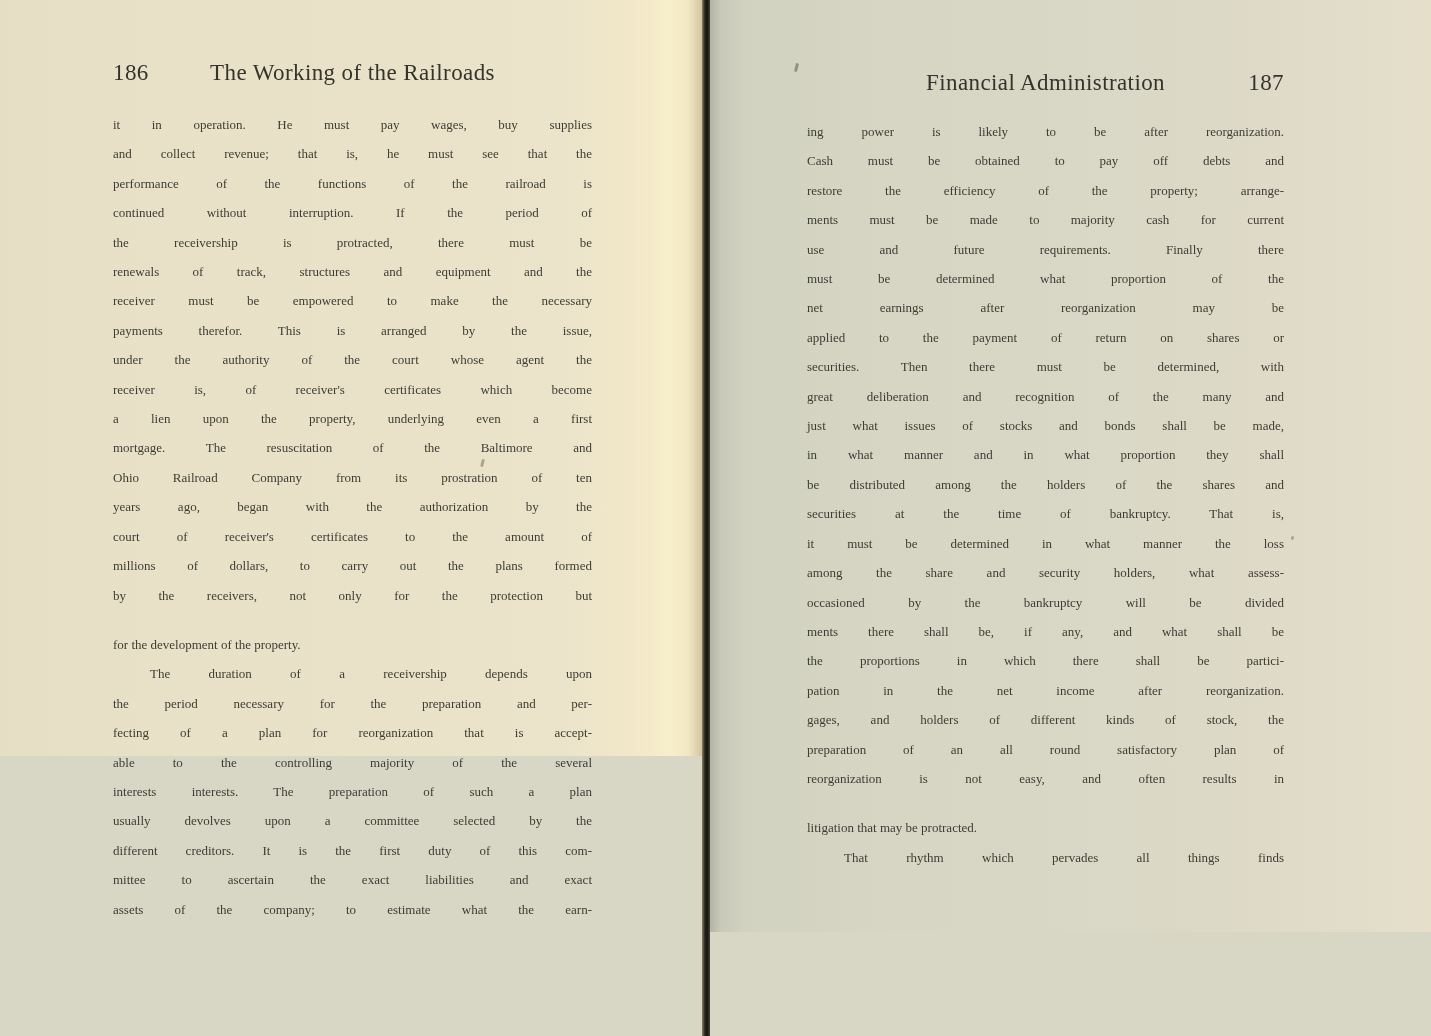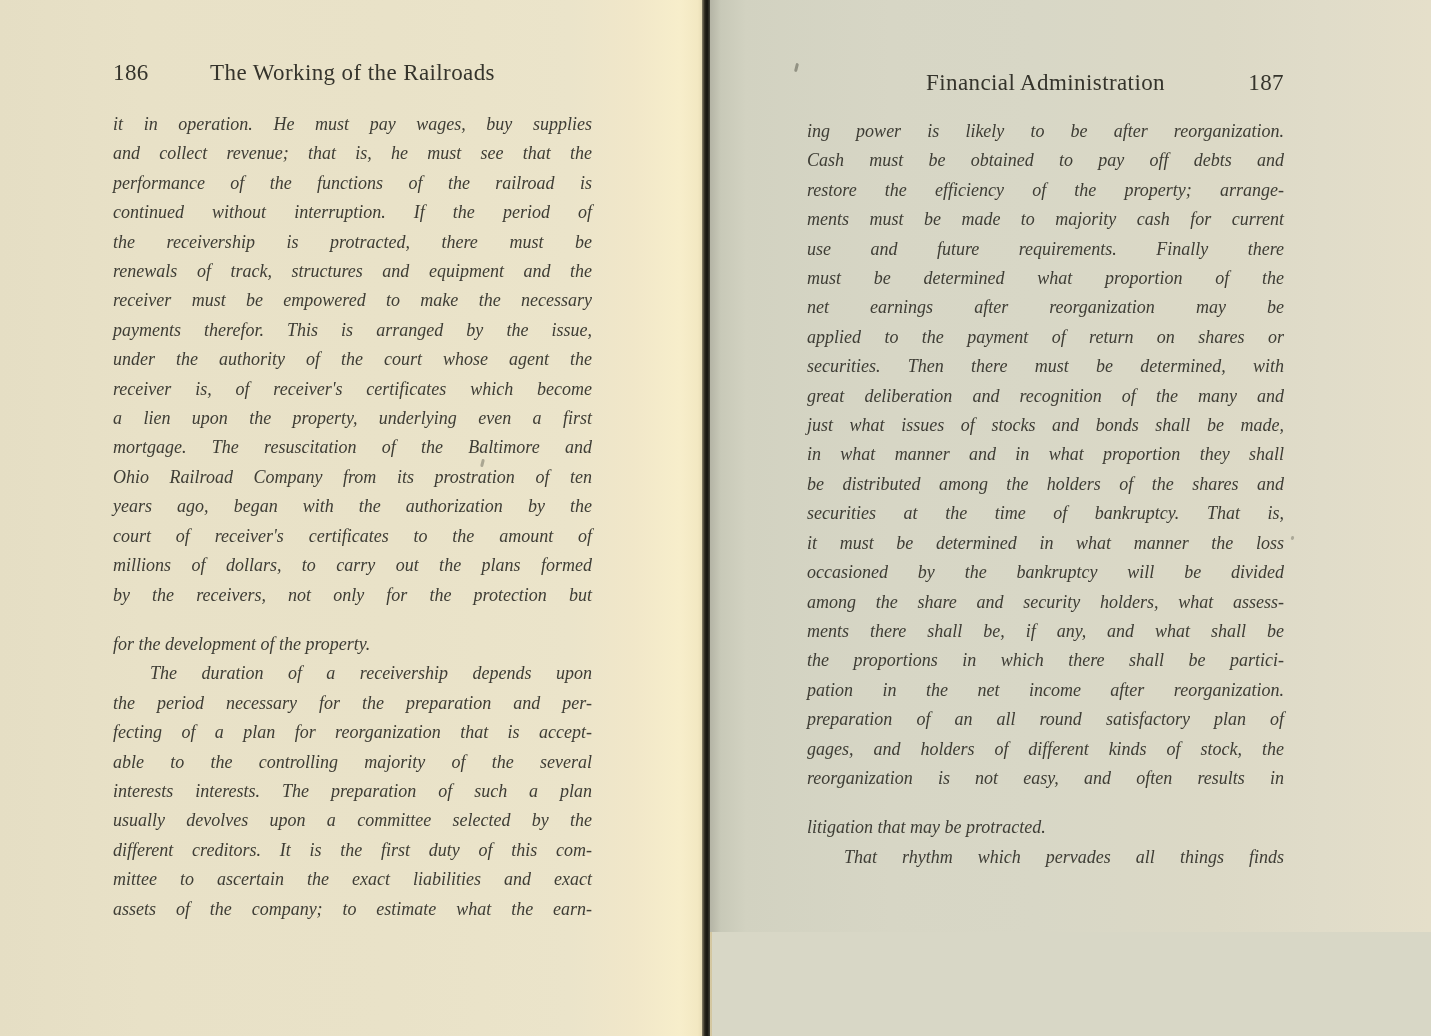--- a/index.html
+++ b/index.html
@@ -5,25 +5,24 @@
   html, body { margin: 0; padding: 0; }
   body {
     width: 1431px; height: 1036px; overflow: hidden;
     font-family: "Liberation Serif", "DejaVu Serif", serif;
     background: #d8d7c6;
   }
   .book { position: relative; width: 1431px; height: 1036px; }
 
   
   .page-left {
-    position: absolute; left: 0; top: 0; width: 702px; height: 1036px;
+    position: absolute; left: 0; top: 0; width: 702px; height: 756px;
     background: linear-gradient(90deg,
       #e5dec4 0%, #e8e1c7 20%, #e9e2c8 55%, #ebe4ca 80%,
       #f1e7c9 89%, #f7eecb 95.5%, #f3e8c2 98%, #d2c59e 100%);
-    padding-left: 10px;
   }
   
   .gutter {
     position: absolute; left: 702px; top: 0; width: 8px; height: 1036px;
     background: linear-gradient(90deg, #8a8268 0%, #2a271d 35%, #16140e 65%, #45443a 100%);
   }
   
   .page-right {
     position: absolute; left: 710px; top: 0; width: 721px; height: 932px;
     background: linear-gradient(90deg,
@@ -39,23 +38,22 @@
   .running-head .head-title { display: block; text-align: center; }
   .running-head .pagenum { position: absolute; top: 0; }
   .running-head .pagenum.at-left  { left: 0; }
   .running-head .pagenum.at-right { right: 0; }
   .page-left  .running-head { left: 113px; top: 58px; width: 479px; }
   .page-right .running-head { left: 97px;  top: 68px; width: 477px; }
 
   
   .page-body {
     position: absolute;
-    font-size: 18px; line-height: 29.4px;
+    font-size: 13px; line-height: 29.4px;
     color: var(--ink, #3e3d35);
-    font-style: italic;
   }
   .page-left  .page-body { left: 113px; top: 110px; width: 479px; }
   .page-right .page-body { left: 97px;  top: 117px; width: 477px; }
 
   .line {
     text-align: justify;
     -moz-text-align-last: justify;
     text-align-last: justify;
     text-justify: inter-word;
   }
@@ -129,27 +127,27 @@
         <div class="line">must be determined what proportion of the</div>
         <div class="line">net earnings after reorganization may be</div>
         <div class="line">applied to the payment of return on shares or</div>
         <div class="line">securities.  Then there must be determined, with</div>
         <div class="line">great deliberation and recognition of the many and</div>
         <div class="line">just what issues of stocks and bonds shall be made,</div>
         <div class="line">in what manner and in what proportion they shall</div>
         <div class="line">be distributed among the holders of the shares and</div>
         <div class="line">securities at the time of bankruptcy.  That is,</div>
         <div class="line">it must be determined in what manner the loss</div>
+        <div class="line">among the share and security holders, what assess-</div>
         <div class="line">occasioned by the bankruptcy will be divided</div>
-        <div class="line">among the share and security holders, what assess-</div>
         <div class="line">ments there shall be, if any, and what shall be</div>
         <div class="line">the proportions in which there shall be partici-</div>
         <div class="line">pation in the net income after reorganization.</div>
+        <div class="line">gages, and holders of different kinds of stock, the</div>
         <div class="line">preparation of an all round satisfactory plan of</div>
-        <div class="line">gages, and holders of different kinds of stock, the</div>
         <div class="line">reorganization is not easy, and often results in</div>
         <div class="line endline">litigation that may be protracted.</div>
         <div class="line indent">That rhythm which pervades all things finds</div>
       </div>
     <span class="speck a"></span>
     <span class="speck c"></span>
   </section>
 
 </div>
 

